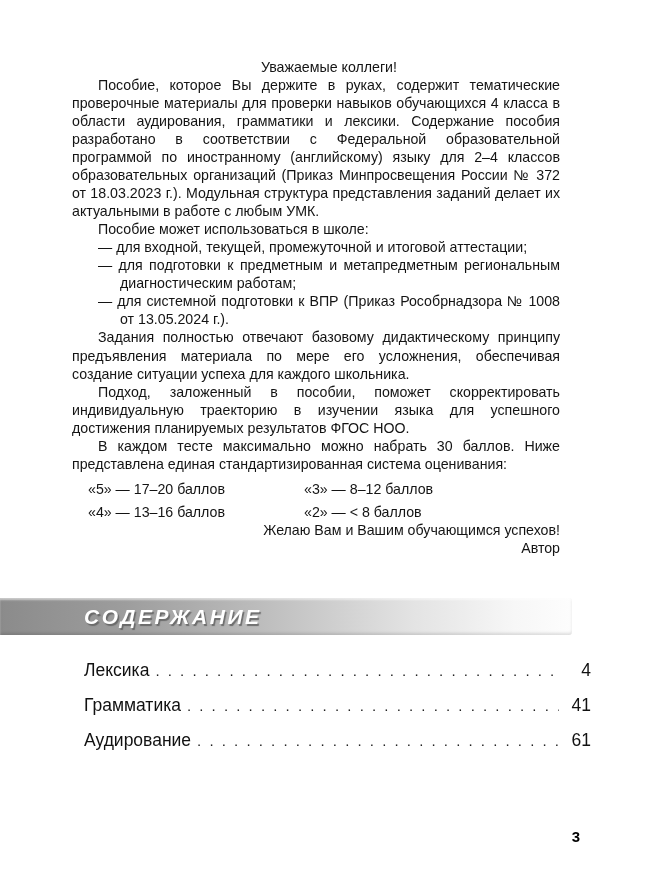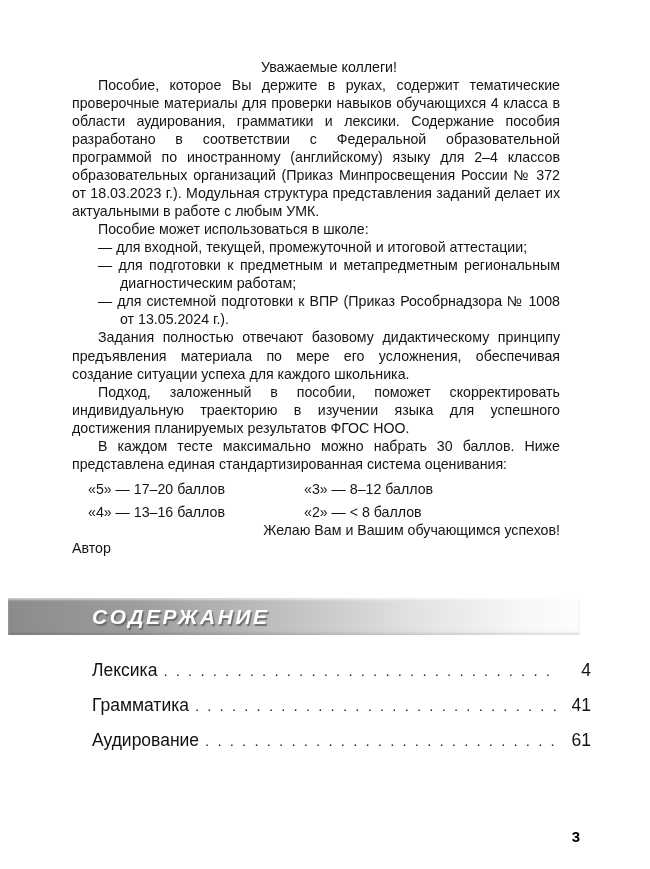--- a/index.html
+++ b/index.html
@@ -37,24 +37,24 @@
   }
   .scores {
     display: grid;
     grid-template-columns: 216px 1fr;
     row-gap: 5px;
     padding-left: 16px;
     margin-top: 7px;
   }
   .score-cell { text-indent: 0; text-align: left; white-space: nowrap; }
   .closing-wish { text-align: right; margin-top: 12px; text-indent: 0 !important; }
-  .author-sig   { text-align: left; margin-top: 3px;  text-indent: 0 !important; }
+  .author-sig   { text-align: right; margin-top: 3px;  text-indent: 0 !important; }
 
   
-  .toc-section { position: absolute; top: 598px; left: 8px; right: 0; }
+  .toc-section { position: absolute; top: 598px; left: 0; right: 0; }
   .toc-bar {
     width: 572px;
     height: 37px;
     box-sizing: border-box;
     padding-left: 84px;
     display: flex;
     align-items: center;
     background: linear-gradient(to right,
       #8b8b8b 0%, #9d9d9d 22%, #c0c0c0 48%, #e3e3e3 72%, #f7f7f7 90%, #fdfdfd 100%);
     box-shadow: inset 0 2px 2px rgba(255,255,255,0.55),

